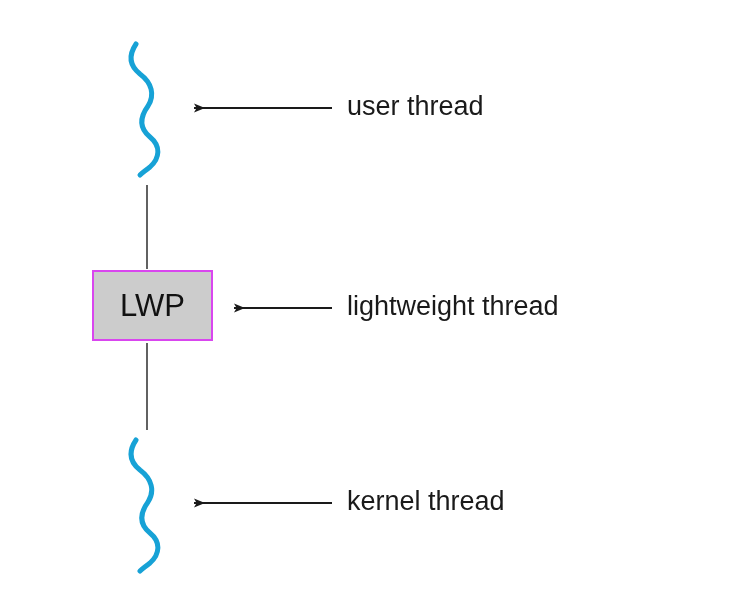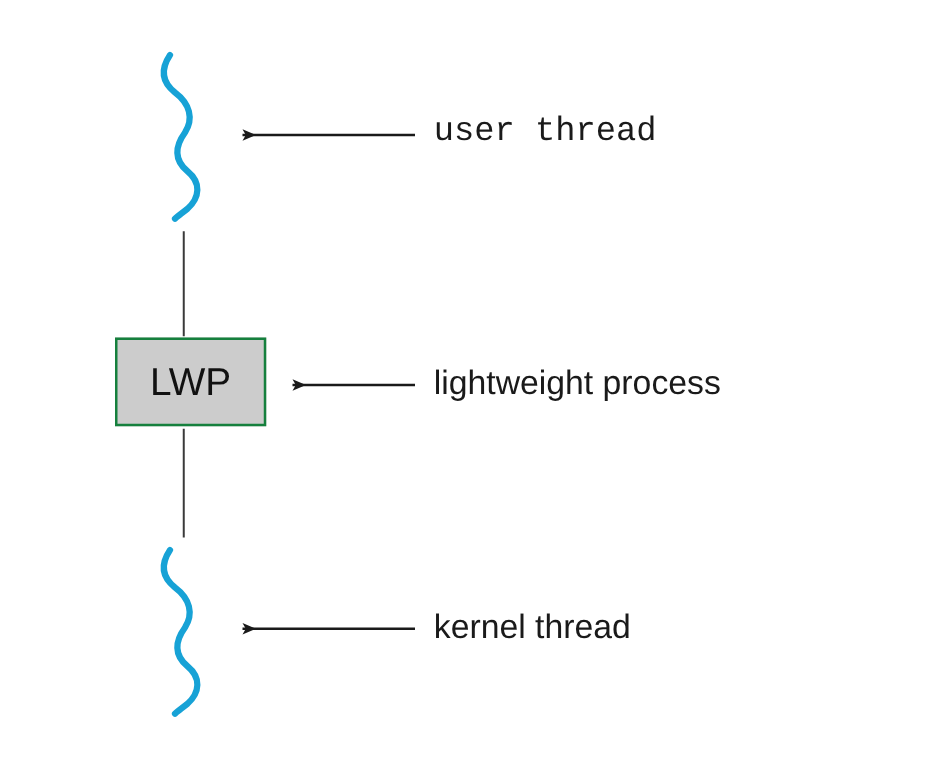--- a/index.html
+++ b/index.html
@@ -22,32 +22,32 @@
     height: 612px;
   }
   .label-text {
     position: absolute;
     font-family: "Liberation Sans", sans-serif;
     font-size: 27px;
     color: #1a1a1a;
     white-space: nowrap;
     line-height: 1;
   }
-  #label-user-thread  { left: 347px; top: 93px; font-family: Liberation Mono, monospace; }
+  #label-user-thread  { left: 347px; top: 93px; }
   #label-lwp-process  { left: 347px; top: 293px; }
   #label-kernel-thread{ left: 347px; top: 488px; text-align: center; }
 
   .lwp-box {
     position: absolute;
     left: 92px;
     top: 270px;
     width: 121px;
     height: 71px;
     background: #cccccc;
-    border: 2px solid #15803d;
+    border: 2px solid #d946ef;
     box-sizing: border-box;
     display: flex;
     align-items: center;
     justify-content: center;
   }
   .lwp-box-label {
     font-family: "Liberation Sans", sans-serif;
     font-size: 31px;
     color: #111111;
     letter-spacing: 0px;
@@ -91,15 +91,15 @@
 
   <line x1="332" y1="503" x2="194" y2="503" stroke="#1a1a1a" stroke-width="2" marker-end="url(#arrowhead-left)"></line>
 </svg>
 
 <div class="lwp-box">
   <span class="lwp-box-label">LWP</span>
 </div>
 
 <div class="label-text" id="label-user-thread">user thread</div>
 
-<div class="label-text" id="label-lwp-process">lightweight process</div>
+<div class="label-text" id="label-lwp-process">lightweight thread</div>
 
 <div class="label-text" id="label-kernel-thread">kernel thread</div>
 
 </body></html>

